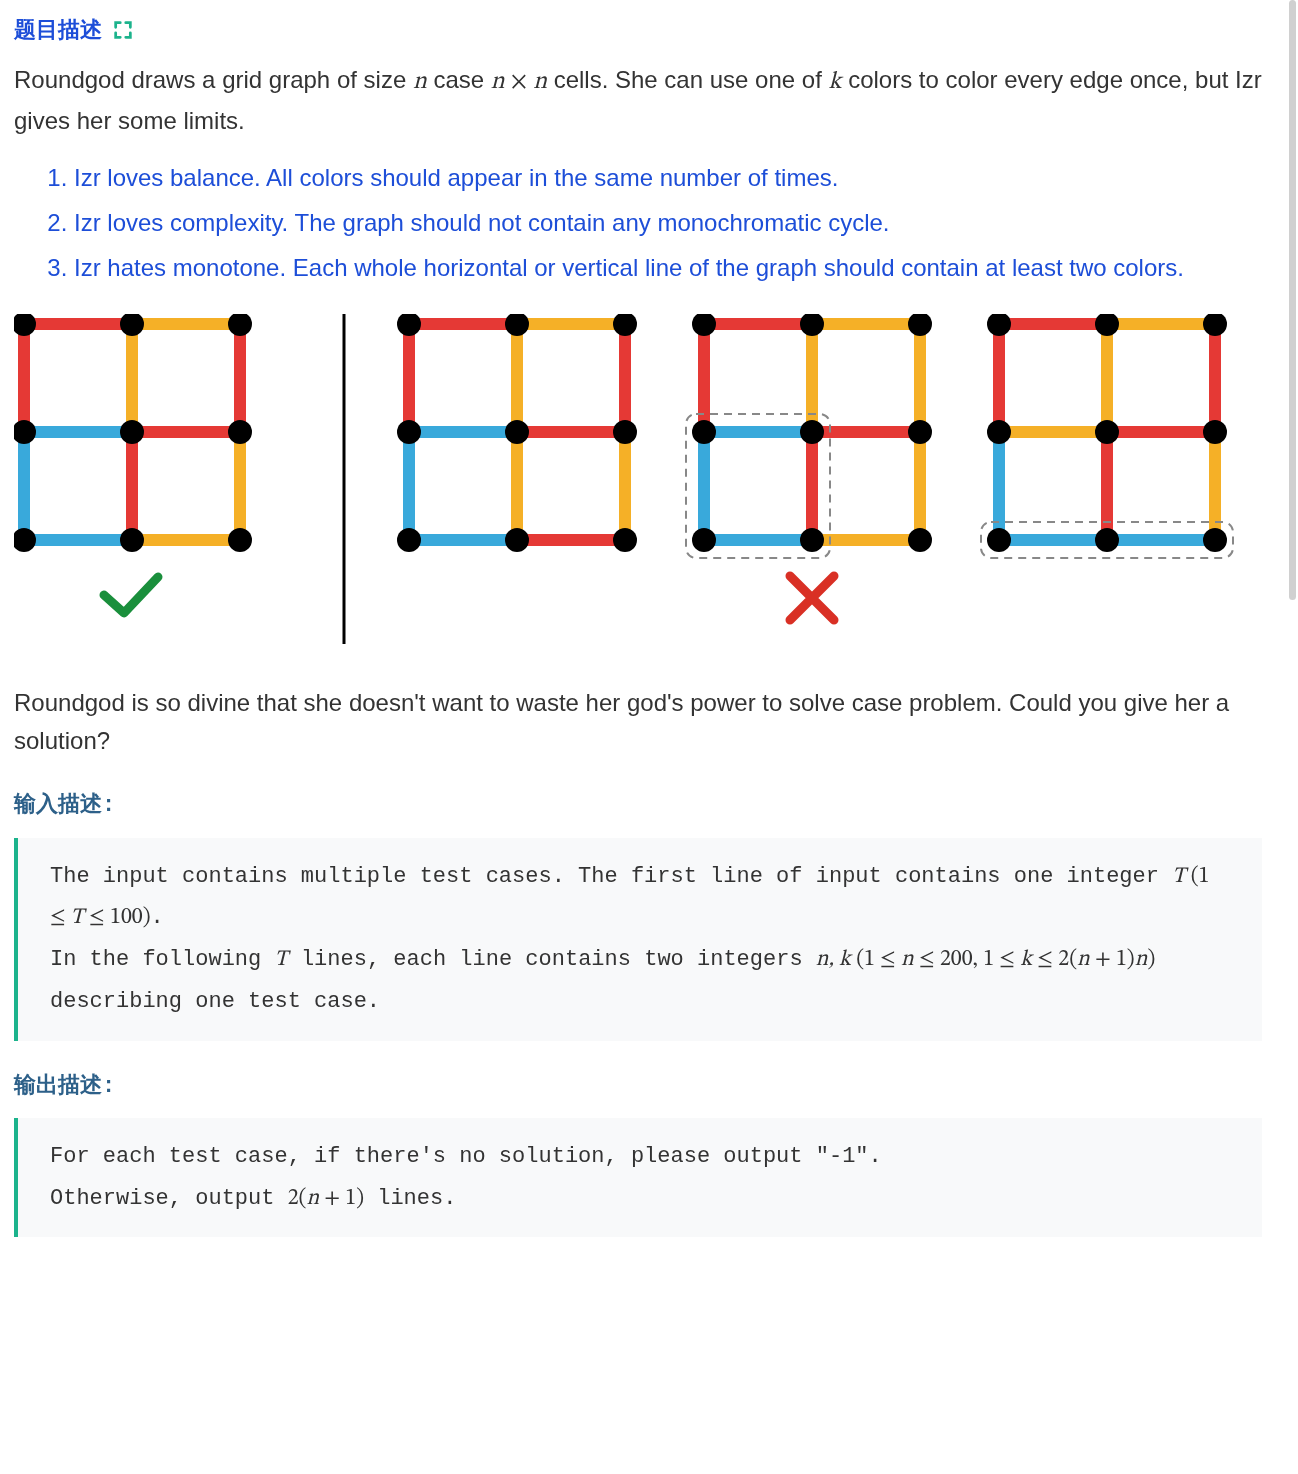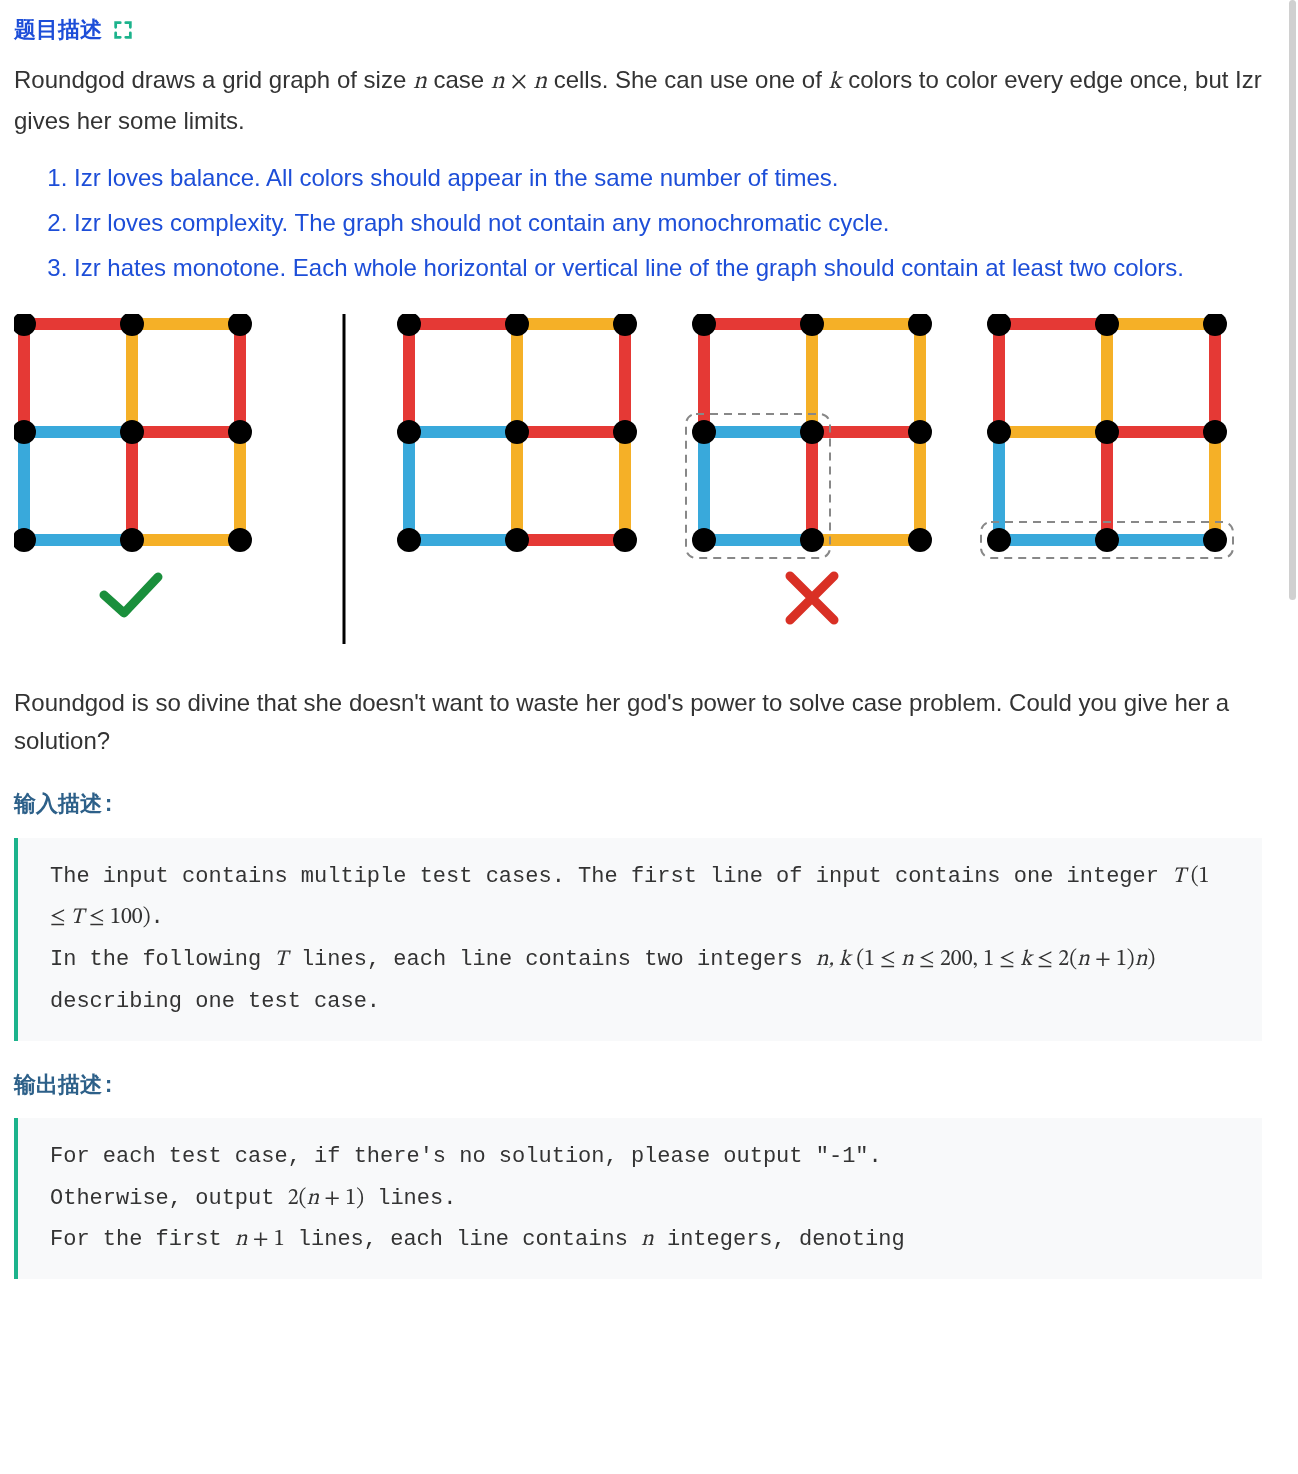--- a/index.html
+++ b/index.html
@@ -221,18 +221,15 @@
   </div>
 </div>
 
 <h3 class="subsection">输出描述:</h3>
 
 <div class="codeblock">
   <div>For each test case, if there's no solution, please output "-1".</div>
   <div>
     <span>Otherwise, output </span><span class="math"><span class="op">2(</span>n <span class="op">+ 1)</span></span><span> lines.</span>
   </div>
-  <div>
-    <span>For the first </span><span class="math">n <span class="op">+ 1</span></span><span> lines, each line contains </span><span class="math">n</span><span> integers, denoting</span>
-  </div>
 </div>
 
 </div>
 
 </body></html>

